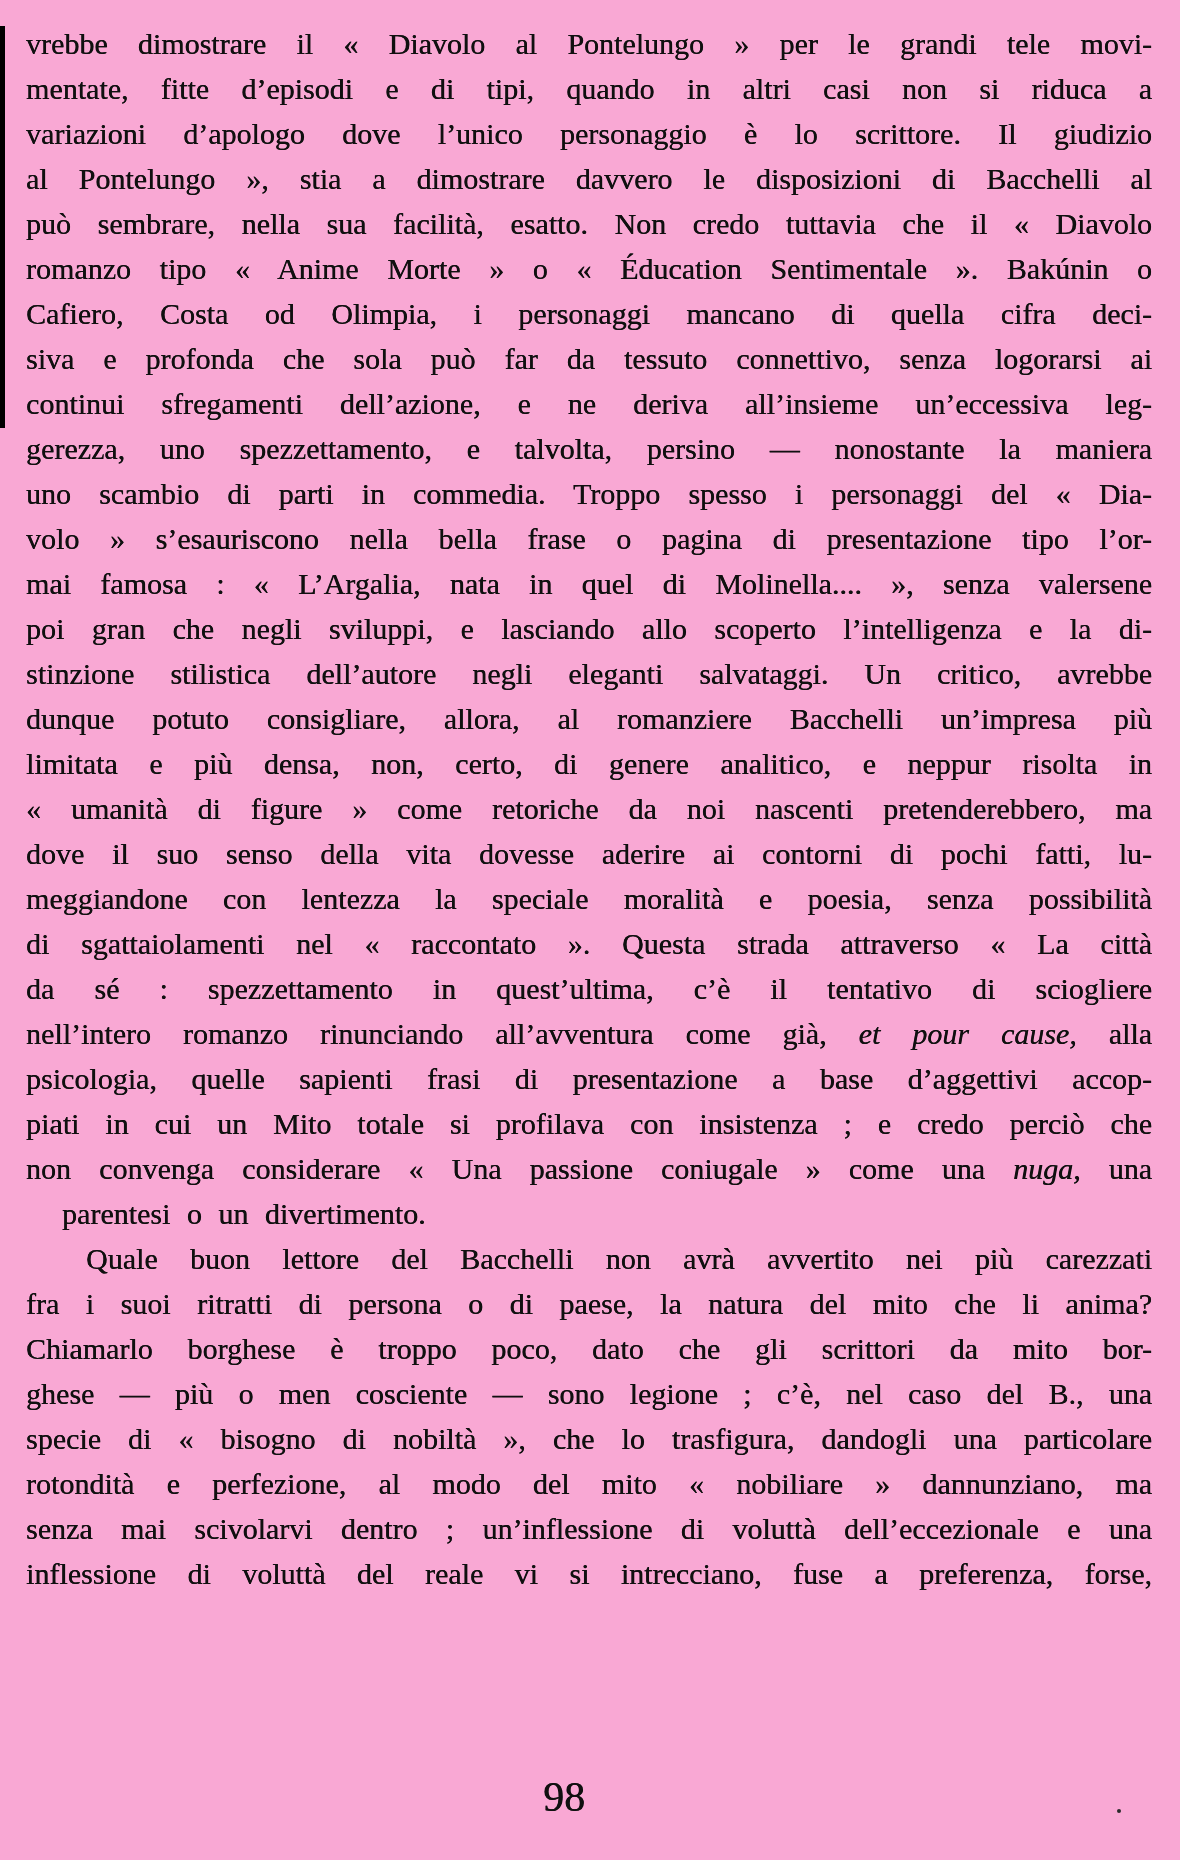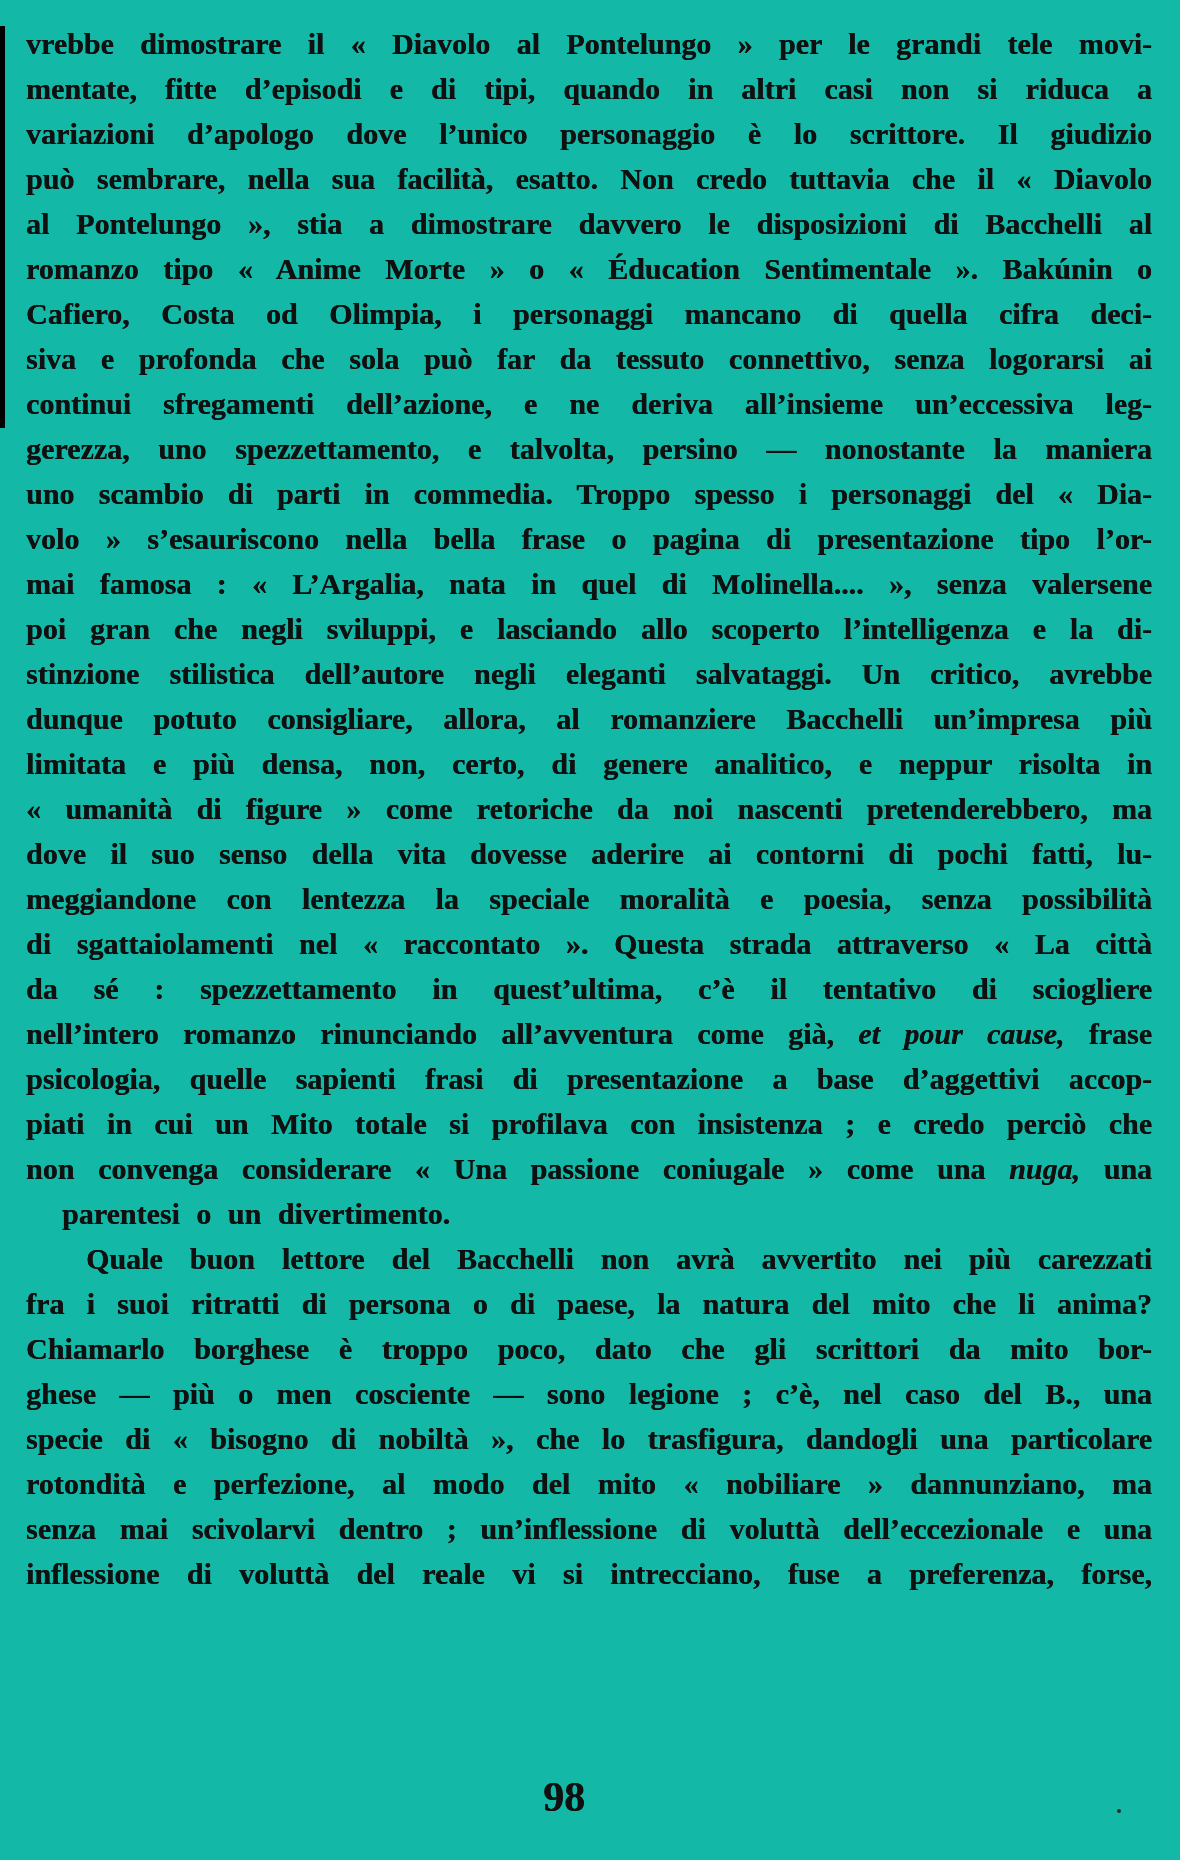--- a/index.html
+++ b/index.html
@@ -11,22 +11,21 @@
     width: 1180px;
     height: 1860px;
     position: relative;
     overflow: hidden;
     font-family: "Liberation Serif", "DejaVu Serif", serif;
     color: #101010;
   }
   .page {
     position: absolute;
     inset: 0;
-    background: #14b8a6;
-    font-weight: bold;
+    background: #f9a8d4;
   }
   .text-block {
     position: absolute;
     left: 26px;
     top: 21px;
     width: 1126px;
     font-size: 30px;
     line-height: 45px;
     text-shadow: 0.35px 0 0 currentColor; 
     word-spacing: 2px;
@@ -81,40 +80,40 @@
 </head>
 <body>
 
 <div class="page">
   <div class="edge-bar"></div>
   <div class="text-block">
       <div class="paragraph">
         <div class="line just"><span>vrebbe dimostrare il « Diavolo al Pontelungo » per le grandi tele movi-</span></div>
         <div class="line just"><span>mentate, fitte d’episodi e di tipi, quando in altri casi non si riduca a</span></div>
         <div class="line just"><span>variazioni d’apologo dove l’unico personaggio è lo scrittore. Il giudizio</span></div>
+        <div class="line just"><span>al Pontelungo », stia a dimostrare davvero le disposizioni di Bacchelli al</span></div>
         <div class="line just"><span>può sembrare, nella sua facilità, esatto. Non credo tuttavia che il « Diavolo</span></div>
-        <div class="line just"><span>al Pontelungo », stia a dimostrare davvero le disposizioni di Bacchelli al</span></div>
         <div class="line just"><span>romanzo tipo « Anime Morte » o « Éducation Sentimentale ». Bakúnin o</span></div>
         <div class="line just"><span>Cafiero, Costa od Olimpia, i personaggi mancano di quella cifra deci-</span></div>
         <div class="line just"><span>siva e profonda che sola può far da tessuto connettivo, senza logorarsi ai</span></div>
         <div class="line just"><span>continui sfregamenti dell’azione, e ne deriva all’insieme un’eccessiva leg-</span></div>
         <div class="line just"><span>gerezza, uno spezzettamento, e talvolta, persino — nonostante la maniera</span></div>
         <div class="line just"><span>uno scambio di parti in commedia. Troppo spesso i personaggi del « Dia-</span></div>
         <div class="line just"><span>volo » s’esauriscono nella bella frase o pagina di presentazione tipo l’or-</span></div>
         <div class="line just"><span>mai famosa : « L’Argalia, nata in quel di Molinella.... », senza valersene</span></div>
         <div class="line just"><span>poi gran che negli sviluppi, e lasciando allo scoperto l’intelligenza e la di-</span></div>
         <div class="line just"><span>stinzione stilistica dell’autore negli eleganti salvataggi. Un critico, avrebbe</span></div>
         <div class="line just"><span>dunque potuto consigliare, allora, al romanziere Bacchelli un’impresa più</span></div>
         <div class="line just"><span>limitata e più densa, non, certo, di genere analitico, e neppur risolta in</span></div>
         <div class="line just"><span>« umanità di figure » come retoriche da noi nascenti pretenderebbero, ma</span></div>
         <div class="line just"><span>dove il suo senso della vita dovesse aderire ai contorni di pochi fatti, lu-</span></div>
         <div class="line just"><span>meggiandone con lentezza la speciale moralità e poesia, senza possibilità</span></div>
         <div class="line just"><span>di sgattaiolamenti nel « raccontato ». Questa strada attraverso « La città</span></div>
         <div class="line just"><span>da sé : spezzettamento in quest’ultima, c’è il tentativo di sciogliere</span></div>
-        <div class="line just"><span>nell’intero romanzo rinunciando all’avventura come già, </span><em>et pour cause,</em><span> frase</span></div>
+        <div class="line just"><span>nell’intero romanzo rinunciando all’avventura come già, </span><em>et pour cause,</em><span> alla</span></div>
         <div class="line just"><span>psicologia, quelle sapienti frasi di presentazione a base d’aggettivi accop-</span></div>
         <div class="line just"><span>piati in cui un Mito totale si profilava con insistenza ; e credo perciò che</span></div>
         <div class="line just"><span>non convenga considerare « Una passione coniugale » come una </span><em>nuga,</em><span> una</span></div>
         <div class="line last"><span>parentesi o un divertimento.</span></div>
       </div>
       <div class="paragraph">
         <div class="line just indent"><span>Quale buon lettore del Bacchelli non avrà avvertito nei più carezzati</span></div>
         <div class="line just"><span>fra i suoi ritratti di persona o di paese, la natura del mito che li anima?</span></div>
         <div class="line just"><span>Chiamarlo borghese è troppo poco, dato che gli scrittori da mito bor-</span></div>
         <div class="line just"><span>ghese — più o men cosciente — sono legione ; c’è, nel caso del B., una</span></div>

